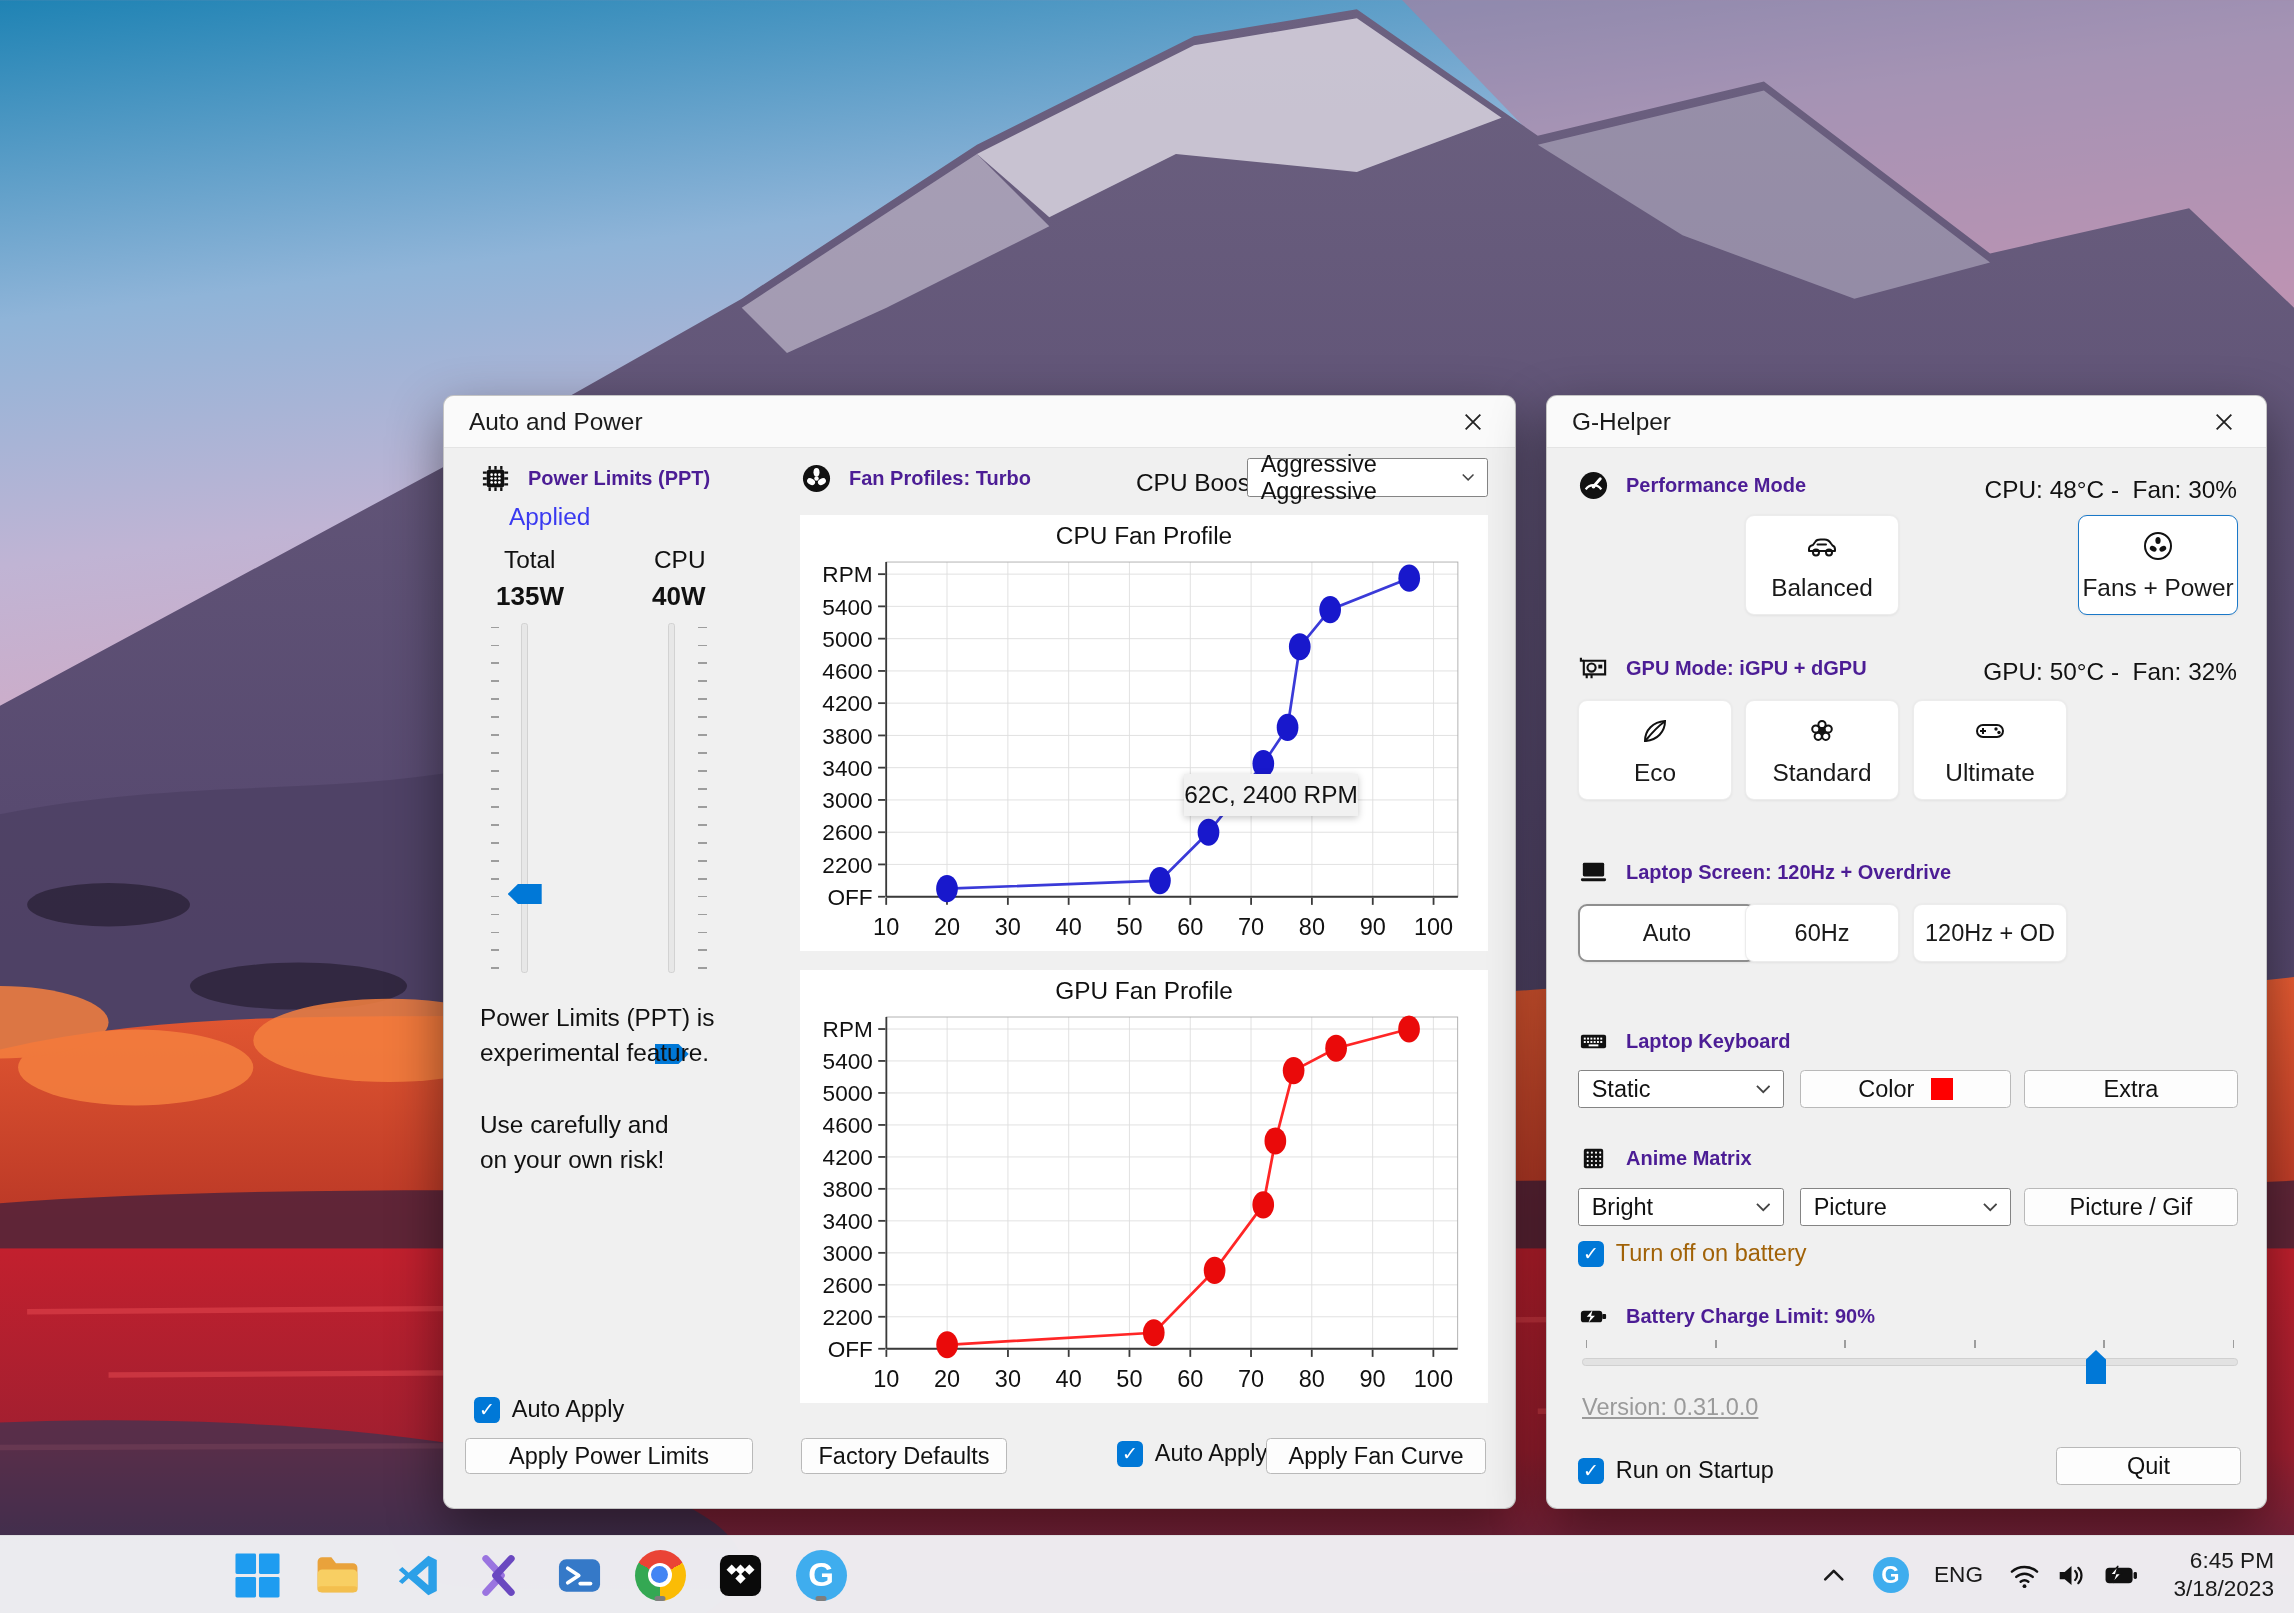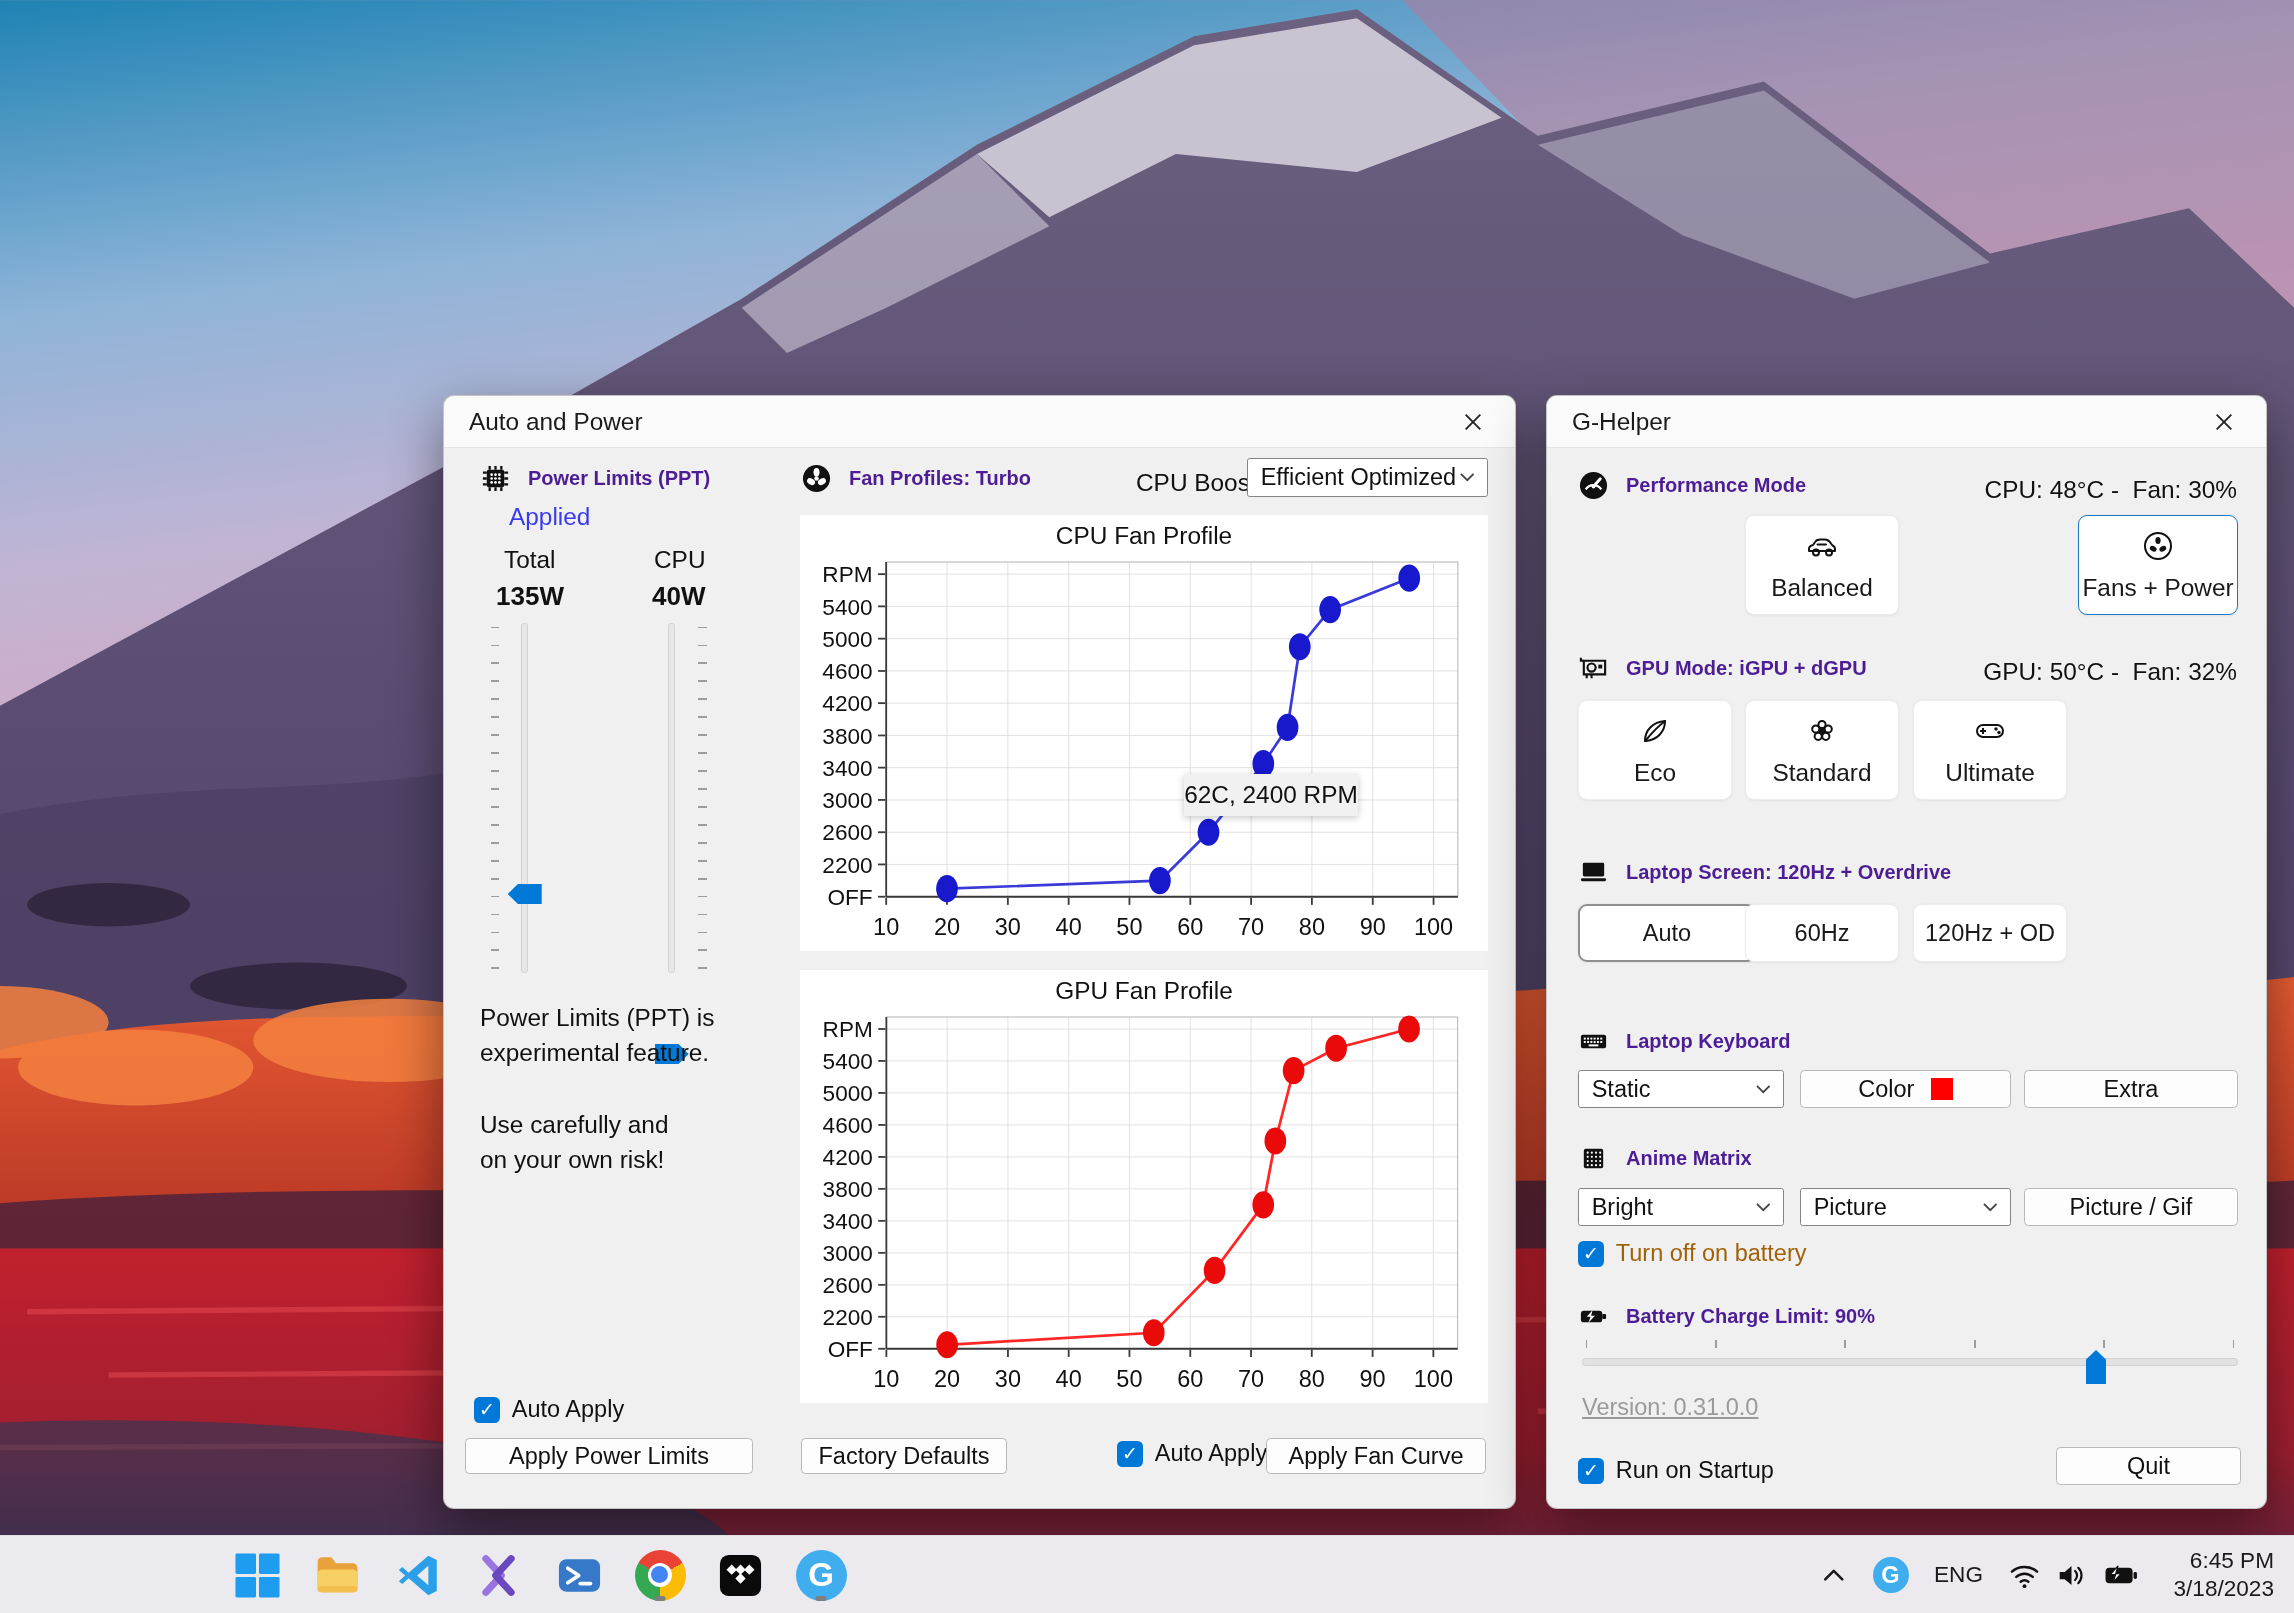--- a/index.html
+++ b/index.html
@@ -259,21 +259,21 @@
             <ellipse cx="16" cy="9.6" rx="3.1" ry="4.4"></ellipse>
           <ellipse cx="10.4" cy="19.2" rx="3.1" ry="4.4" transform="rotate(120 10.4 19.2)"></ellipse>
           <ellipse cx="21.6" cy="19.2" rx="3.1" ry="4.4" transform="rotate(240 21.6 19.2)"></ellipse>
           <circle cx="16" cy="16" r="2.3"></circle>
           </g>
       </svg>
       <span>Fan Profiles: Turbo</span>
     </div>
     <div class="small-label" style="left:692px;top:73px">CPU Boost</div>
     <div class="select" style="left:803px;top:62px;width:241px;height:39px">
-      <span>Efficient Optimized</span>
+      <span>Aggressive Aggressive</span>
       <svg width="14.5" height="9" viewBox="0 0 16 10">
         <path d="M1,1 L8,8 L15,1" stroke="#444" stroke-width="2" fill="none"></path>
       </svg>
     </div>
 
     <div class="chartpanel" style="left:356px;top:119px;width:688px;height:436px">
       <svg id="chart-cpu" width="688" height="436" viewBox="0 0 760 482">
           <line x1="95.0" y1="52" x2="95.0" y2="422" stroke="#dedede" stroke-width="1"></line>
           <line x1="162.2" y1="52" x2="162.2" y2="422" stroke="#dedede" stroke-width="1"></line>
           <line x1="229.5" y1="52" x2="229.5" y2="422" stroke="#dedede" stroke-width="1"></line>

